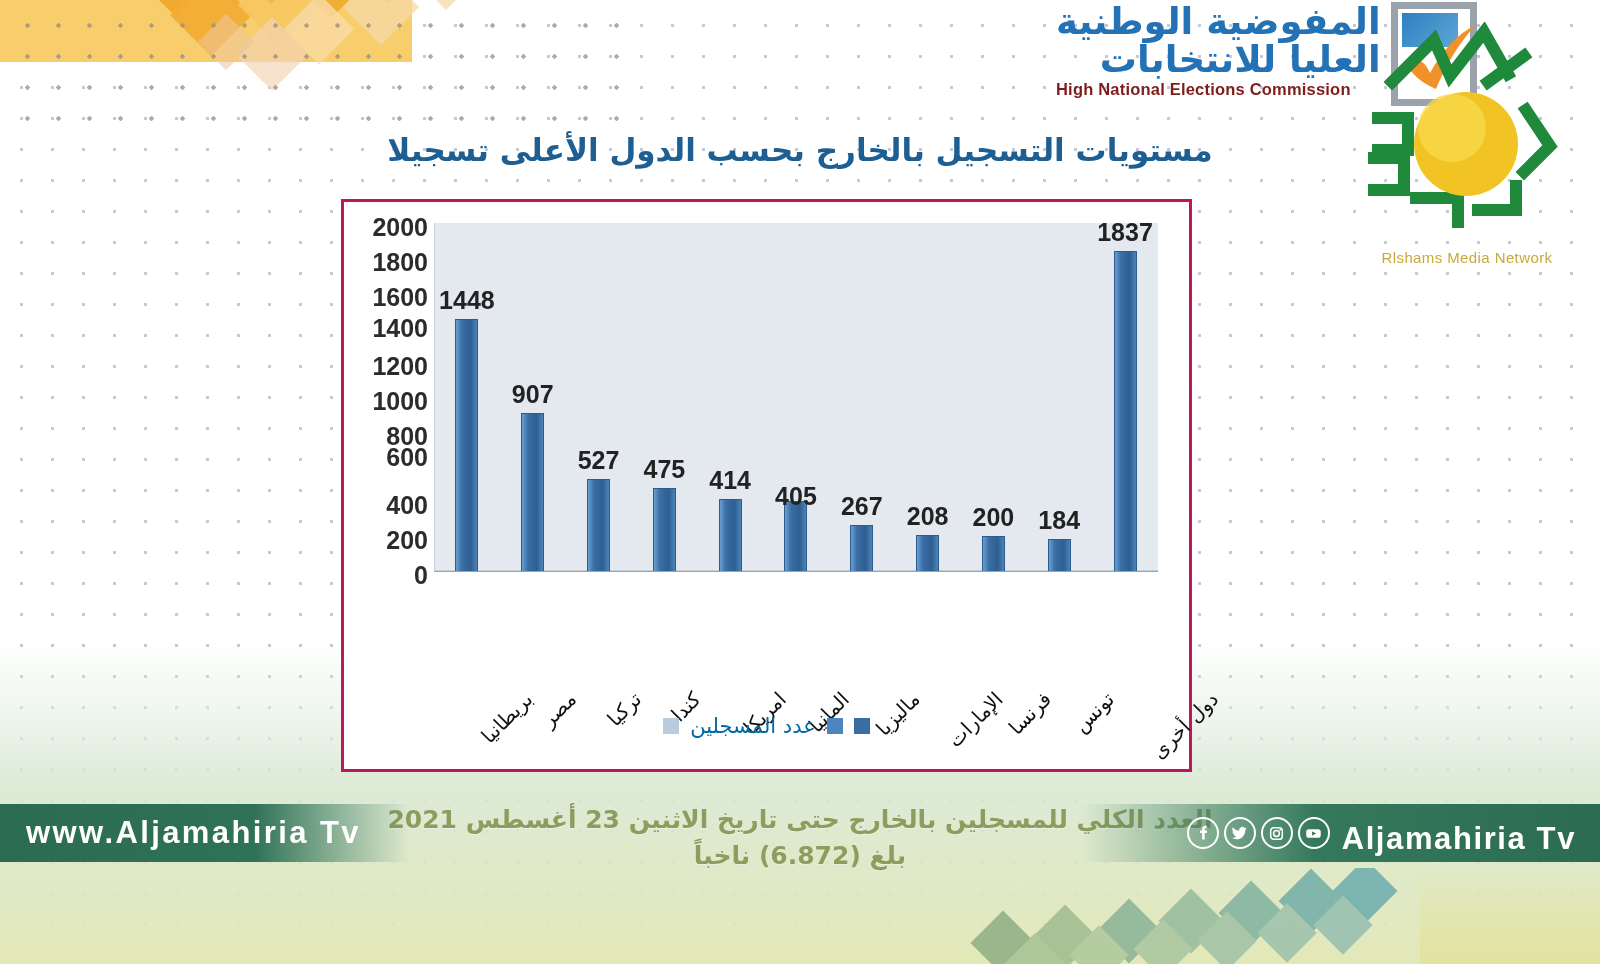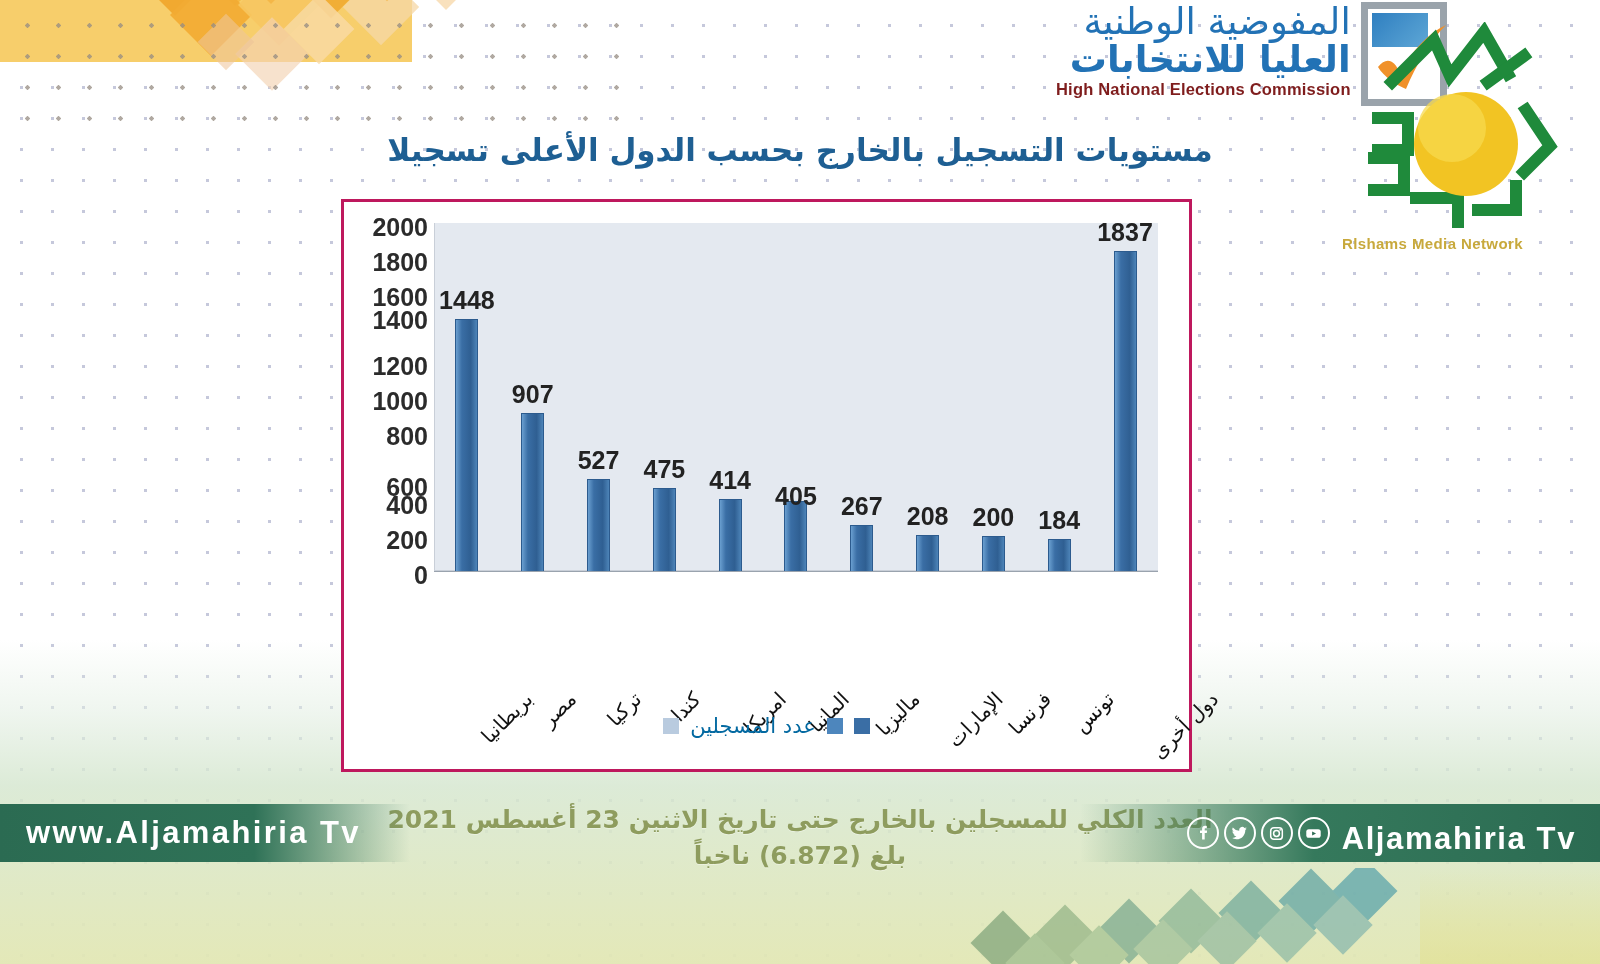--- a/index.html
+++ b/index.html
@@ -71,42 +71,42 @@
   .hnec-mark .inner-blue{
     position:absolute; left:4px; top:4px; width:56px; height:34px;
     background:linear-gradient(135deg,#2f7fc0,#5ea7d6);
   }
   .hnec-mark .check{
     position:absolute; left:4px; top:14px; width:78px; height:78px;
   }
   .hnec-text{ padding-top:2px; text-align:right; direction:rtl; }
   .hnec-ar1{
     font-family:"DejaVu Sans", sans-serif;
-    font-size:37px; font-weight:normal; color:#2272b5;
+    font-size:37px; font-weight:bold; color:#2272b5;
     line-height:.98; letter-spacing:-.5px;
   }
   .hnec-ar2{
     font-family:"DejaVu Sans", sans-serif;
     font-size:37px; font-weight:bold; color:#2272b5;
     line-height:1.06; letter-spacing:2px;
   }
   .hnec-en{
     font-family:"Liberation Sans", sans-serif;
     font-size:16.5px; font-weight:bold; color:#7f1d1d;
     direction:ltr; text-align:left; margin-top:1px; letter-spacing:.2px;
   }
 
   
   .rlshams{
     position:absolute; left:1338px; top:22px; width:258px; height:250px; z-index:9;
   }
   .rlshams-cap{
-    position:absolute; left:4px; bottom:20px; width:250px; text-align:left;
-    font-family:"Liberation Sans", sans-serif;
-    font-size:15px; font-weight:bold; color:#c8a93c; letter-spacing:.4px;
+    position:absolute; left:4px; bottom:6px; width:250px; text-align:center;
+    font-family:"Liberation Sans", sans-serif;
+    font-size:15px; font-weight:normal; color:#c8a93c; letter-spacing:.4px;
   }
 
   
   .chart-title{
     position:absolute; left:0; right:0; top:132px; z-index:7;
     text-align:center; direction:rtl;
     font-family:"DejaVu Sans", sans-serif;
     font-size:31px; font-weight:bold; color:#1e5f93;
     text-shadow:0 1px 0 rgba(255,255,255,.6);
   }
@@ -311,25 +311,25 @@
 
 <div class="chart-card">
   <div class="chart-inner">
     <div class="plot"></div>
     <div class="plot-bottomline"></div>
 
     <div class="yaxis">
         <div class="ytick" style="top: 0px;">2000</div>
         <div class="ytick" style="top: 34.8px;">1800</div>
         <div class="ytick" style="top: 69.6px;">1600</div>
-        <div class="ytick" style="top: 93px;">1400</div>
+        <div class="ytick" style="top: 101px;">1400</div>
         <div class="ytick" style="top: 139.2px;">1200</div>
         <div class="ytick" style="top: 174px;">1000</div>
         <div class="ytick" style="top: 208.8px;">800</div>
-        <div class="ytick" style="top: 260px;">600</div>
+        <div class="ytick" style="top: 230px;">600</div>
         <div class="ytick" style="top: 278.4px;">400</div>
         <div class="ytick" style="top: 313.2px;">200</div>
         <div class="ytick" style="top: 348px;">0</div>
       </div>
     <div class="bars">
         <div class="barcol">
           <div class="barval" style="bottom: 255.952px;">1448</div>
           <div class="bar" style="height: 251.952px;"></div>
         </div>
         <div class="barcol">

